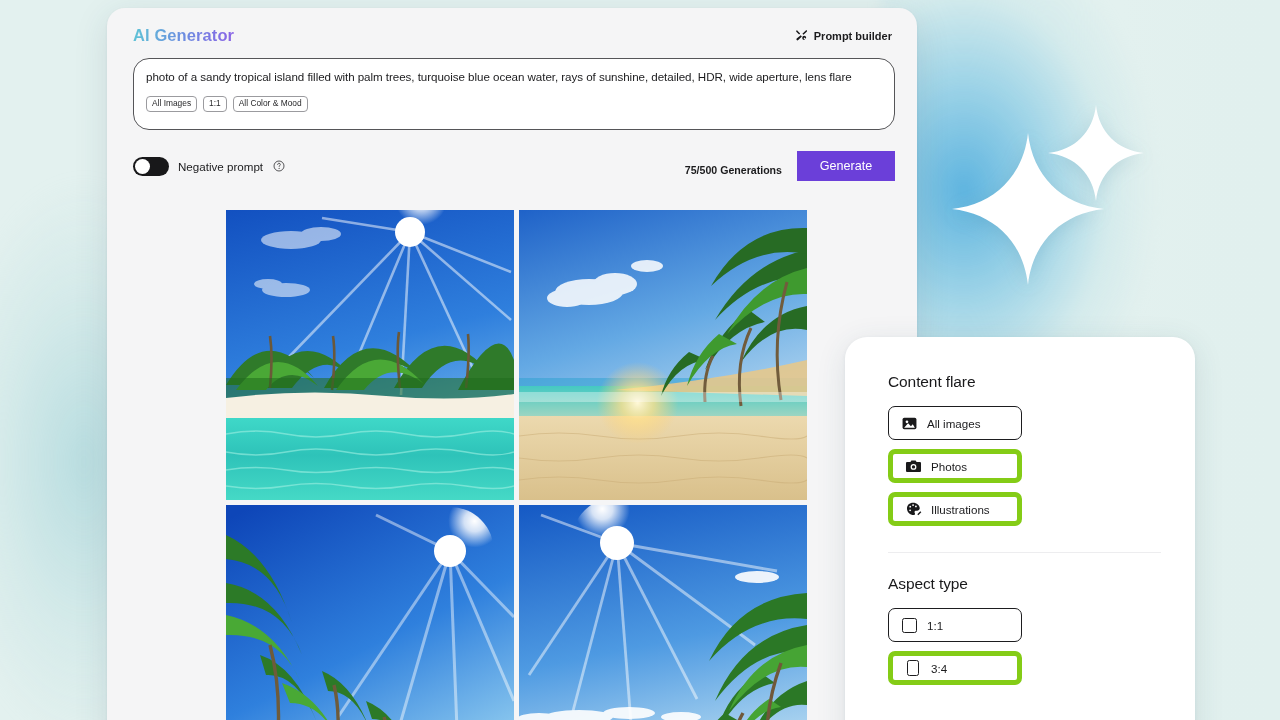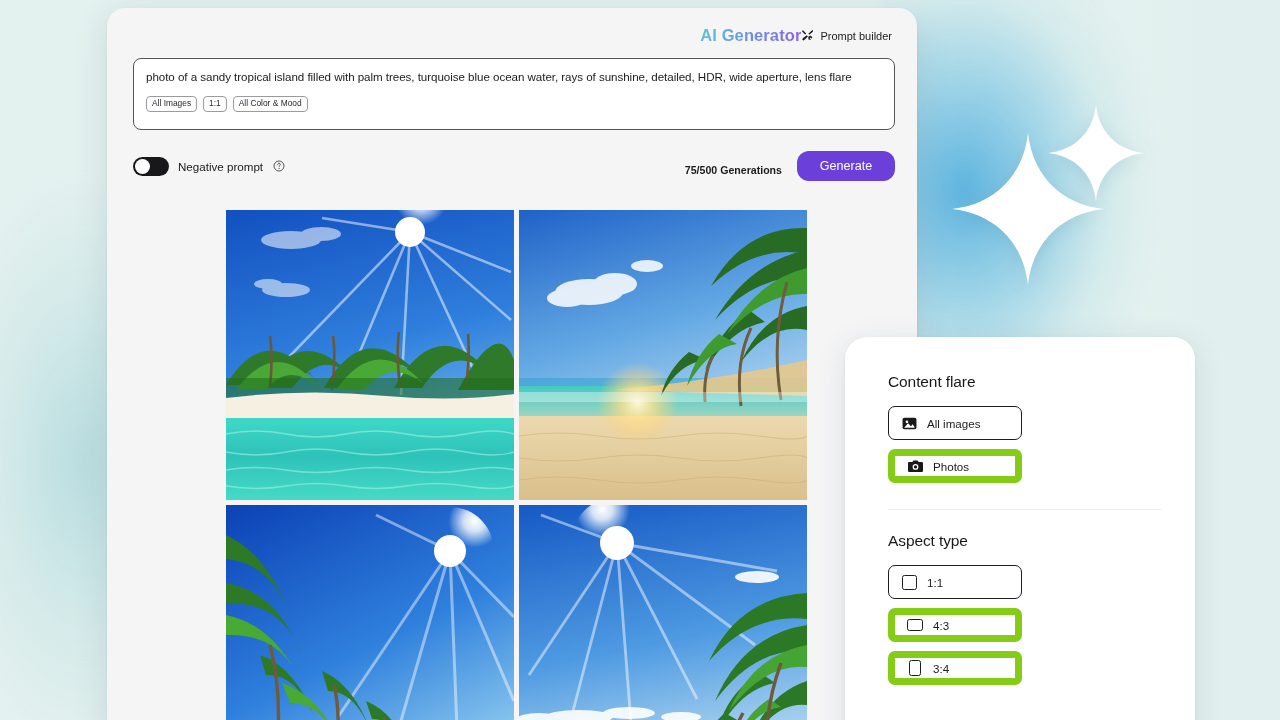--- a/index.html
+++ b/index.html
@@ -70,48 +70,49 @@
     height: 760px;
     background: #f5f5f6;
     border-radius: 18px;
     box-shadow: 0 8px 34px rgba(40,70,90,0.13), 0 1px 3px rgba(40,70,90,0.07);
     overflow: hidden;
   }
 
   #card-header {
     display: flex;
     align-items: center;
-    justify-content: flex-end;
+    justify-content: space-between;
     padding: 18px 25px 8px 26px;
   }
   #app-title {
     font-size: 16.5px;
     font-weight: bold;
     letter-spacing: 0.1px;
     background: linear-gradient(97deg, #5ec4d6 0%, #6b8fe0 48%, #8b63e6 100%);
     -webkit-background-clip: text;
     background-clip: text;
     color: transparent;
   }
   #prompt-builder-btn {
     display: flex;
     align-items: center;
     gap: 6px;
     font-size: 11px;
     color: #1c1c1e;
     cursor: pointer;
+    font-weight: bold;
   }
   #prompt-builder-btn .label { font-size: 11px; }
 
   
   #prompt-box {
     margin: 5px 22px 0 26px;
     background: #ffffff;
     border: 1.3px solid #555558;
-    border-radius: 8px;
+    border-radius: 16px;
     height: 72px;
     padding: 10px 14px 8px 12px;
   }
   #prompt-text {
     font-size: 11.6px;
     color: #1b1b1d;
     line-height: 1.35;
     letter-spacing: -0.05px;
     white-space: nowrap;
   }
@@ -176,21 +177,21 @@
   #generations-count {
     font-size: 10.6px;
     font-weight: bold;
     color: #1b1b1d;
     margin-top: 8px;
   }
   #generate-btn {
     background: #6b3fd9;
     color: #ffffff;
     border: none;
-    border-radius: 12px;
+    border-radius: 0;
     font-family: inherit;
     font-size: 12.6px;
     width: 98px;
     height: 30px;
     cursor: pointer;
   }
 
   
   #image-grid {
     position: absolute;
@@ -228,21 +229,21 @@
   }
   .option-grid {
     display: flex;
     flex-wrap: wrap;
     gap: 9px 12px;
   }
   .option-btn {
     width: 134px;
     height: 34px;
     border-radius: 7px;
-    border: 7px solid #84cc16;
+    border: 5px solid #84cc16;
     background: #fff;
     display: flex;
     align-items: center;
     gap: 9px;
     padding: 0 11px;
     cursor: pointer;
     font-size: 11.6px;
     color: #1b1b1d;
     font-family: inherit;
   }
@@ -589,40 +590,47 @@
       <span class="glyph">
         <svg width="17" height="17" viewBox="0 0 24 24">
           <path d="M9 3.4h6l1.4 2.2H21a1.6 1.6 0 0 1 1.6 1.6v11a1.6 1.6 0 0 1-1.6 1.6H3A1.6 1.6 0 0 1 1.4 18.2v-11A1.6 1.6 0 0 1 3 5.6h4.6Z" fill="#19191b"></path>
           <circle cx="12" cy="12.6" r="4.1" fill="#ffffff"></circle>
           <circle cx="12" cy="12.6" r="2.3" fill="#19191b"></circle>
         </svg>
       </span>
       <span>Photos</span>
     </button>
 
+    <button class="option-btn">
+      <span class="glyph">
+        <svg width="17" height="17" viewBox="0 0 24 24">
+          <path d="M11.4 2.4c5.2 0 9.4 3.6 9.4 8 0 2.5-2 3.2-3.6 3.2h-1.8c-1.1 0-2 .8-2 1.9 0 .5.2.9.4 1.3.3.4.4.8.4 1.2 0 1.1-.9 1.9-2 1.9-5.2 0-9.4-4.1-9.4-9.2S6.2 2.4 11.4 2.4Z" fill="#19191b"></path>
+          <circle cx="7.4" cy="8" r="1.3" fill="#ffffff"></circle>
+          <circle cx="11.4" cy="5.8" r="1.3" fill="#ffffff"></circle>
+          <circle cx="15.4" cy="7.6" r="1.3" fill="#ffffff"></circle>
+          <circle cx="7.2" cy="13.2" r="1.3" fill="#ffffff"></circle>
+          <path d="M17.4 18.6 L21.6 14.4 L23 15.8 L18.8 20 Z" fill="#19191b"></path>
+        </svg>
+      </span>
+      <span>Illustrations</span>
+    </button>
   </div>
 
   <div id="panel-divider"></div>
 
   <div class="section-title">Aspect type</div>
   <div class="option-grid">
 
     <button class="option-btn selected">
       <span class="glyph">
           <span class="ratio-shape r-1-1"></span>
         </span>
       <span>1:1</span>
     </button>
 
-    <button class="option-btn">
-      <span class="glyph">
-          <span class="ratio-shape r-4-3"></span>
-        </span>
-      <span>4:3</span>
-    </button>
 
     <button class="option-btn">
       <span class="glyph">
           <span class="ratio-shape r-3-4"></span>
         </span>
       <span>3:4</span>
     </button>
 
   </div>
 </div>

